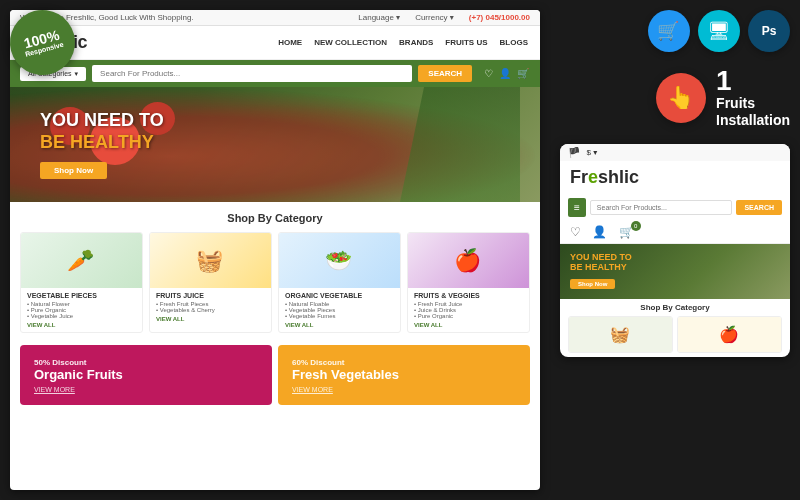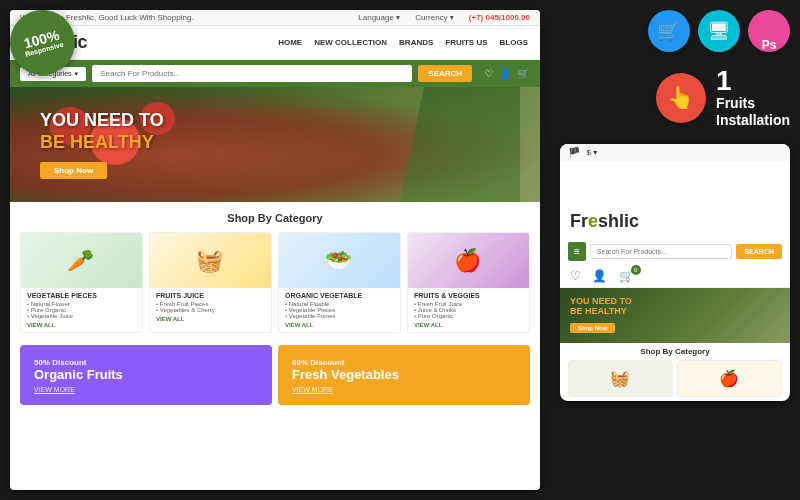--- a/index.html
+++ b/index.html
@@ -204,21 +204,21 @@
     .promo-card {
       border-radius: 4px;
       padding: 12px 14px;
       position: relative;
       overflow: hidden;
       height: 60px;
       display: flex;
       flex-direction: column;
       justify-content: center;
     }
-    .promo-card.green { background: #8b5cf6; }
+    .promo-card.green { background: #be185d; }
     .promo-card.orange { background: #f5a623; }
     .promo-discount { font-size: 8px; color: rgba(255,255,255,0.9); font-weight: bold; }
     .promo-name { font-size: 13px; color: #fff; font-weight: 900; }
     .view-more { font-size: 7px; color: rgba(255,255,255,0.8); margin-top: 4px; text-decoration: underline; }
 
     
     .right-panel {
       position: absolute;
       right: 10px;
       top: 10px;
@@ -260,21 +260,21 @@
       height: 42px;
       border-radius: 50%;
       display: flex;
       align-items: center;
       justify-content: center;
       font-size: 18px;
       box-shadow: 0 2px 6px rgba(0,0,0,0.3);
     }
     .device-icon.cart { background: #2196f3; color: #fff; }
     .device-icon.monitor { background: #00bcd4; color: #fff; }
-    .device-icon.ps { background: #ec4899; color: #fff; font-size: 12px; font-weight: bold; align-items: flex-end; }
+    .device-icon.ps { background: #0c4a6e; color: #fff; font-size: 12px; font-weight: bold; }
 
     
     .one-click {
       display: flex;
       align-items: center;
       gap: 10px;
       margin-bottom: 15px;
       justify-content: flex-end;
     }
     .click-icon {
@@ -305,21 +305,20 @@
       display: flex;
       align-items: center;
       gap: 6px;
       font-size: 7px;
     }
     .flag-icon { font-size: 10px; }
     .dollar-drop { font-size: 8px; color: #333; }
     .mobile-logo-bar {
       padding: 6px 10px;
       background: #fff;
-      margin-top: 44px;
     }
     .mobile-logo { font-size: 18px; font-weight: 900; color: #2c2c2c; }
     .mobile-logo span { color: #5aa100; }
     .mobile-search-row {
       display: flex;
       align-items: center;
       gap: 4px;
       padding: 4px 8px;
       background: #fff;
     }

